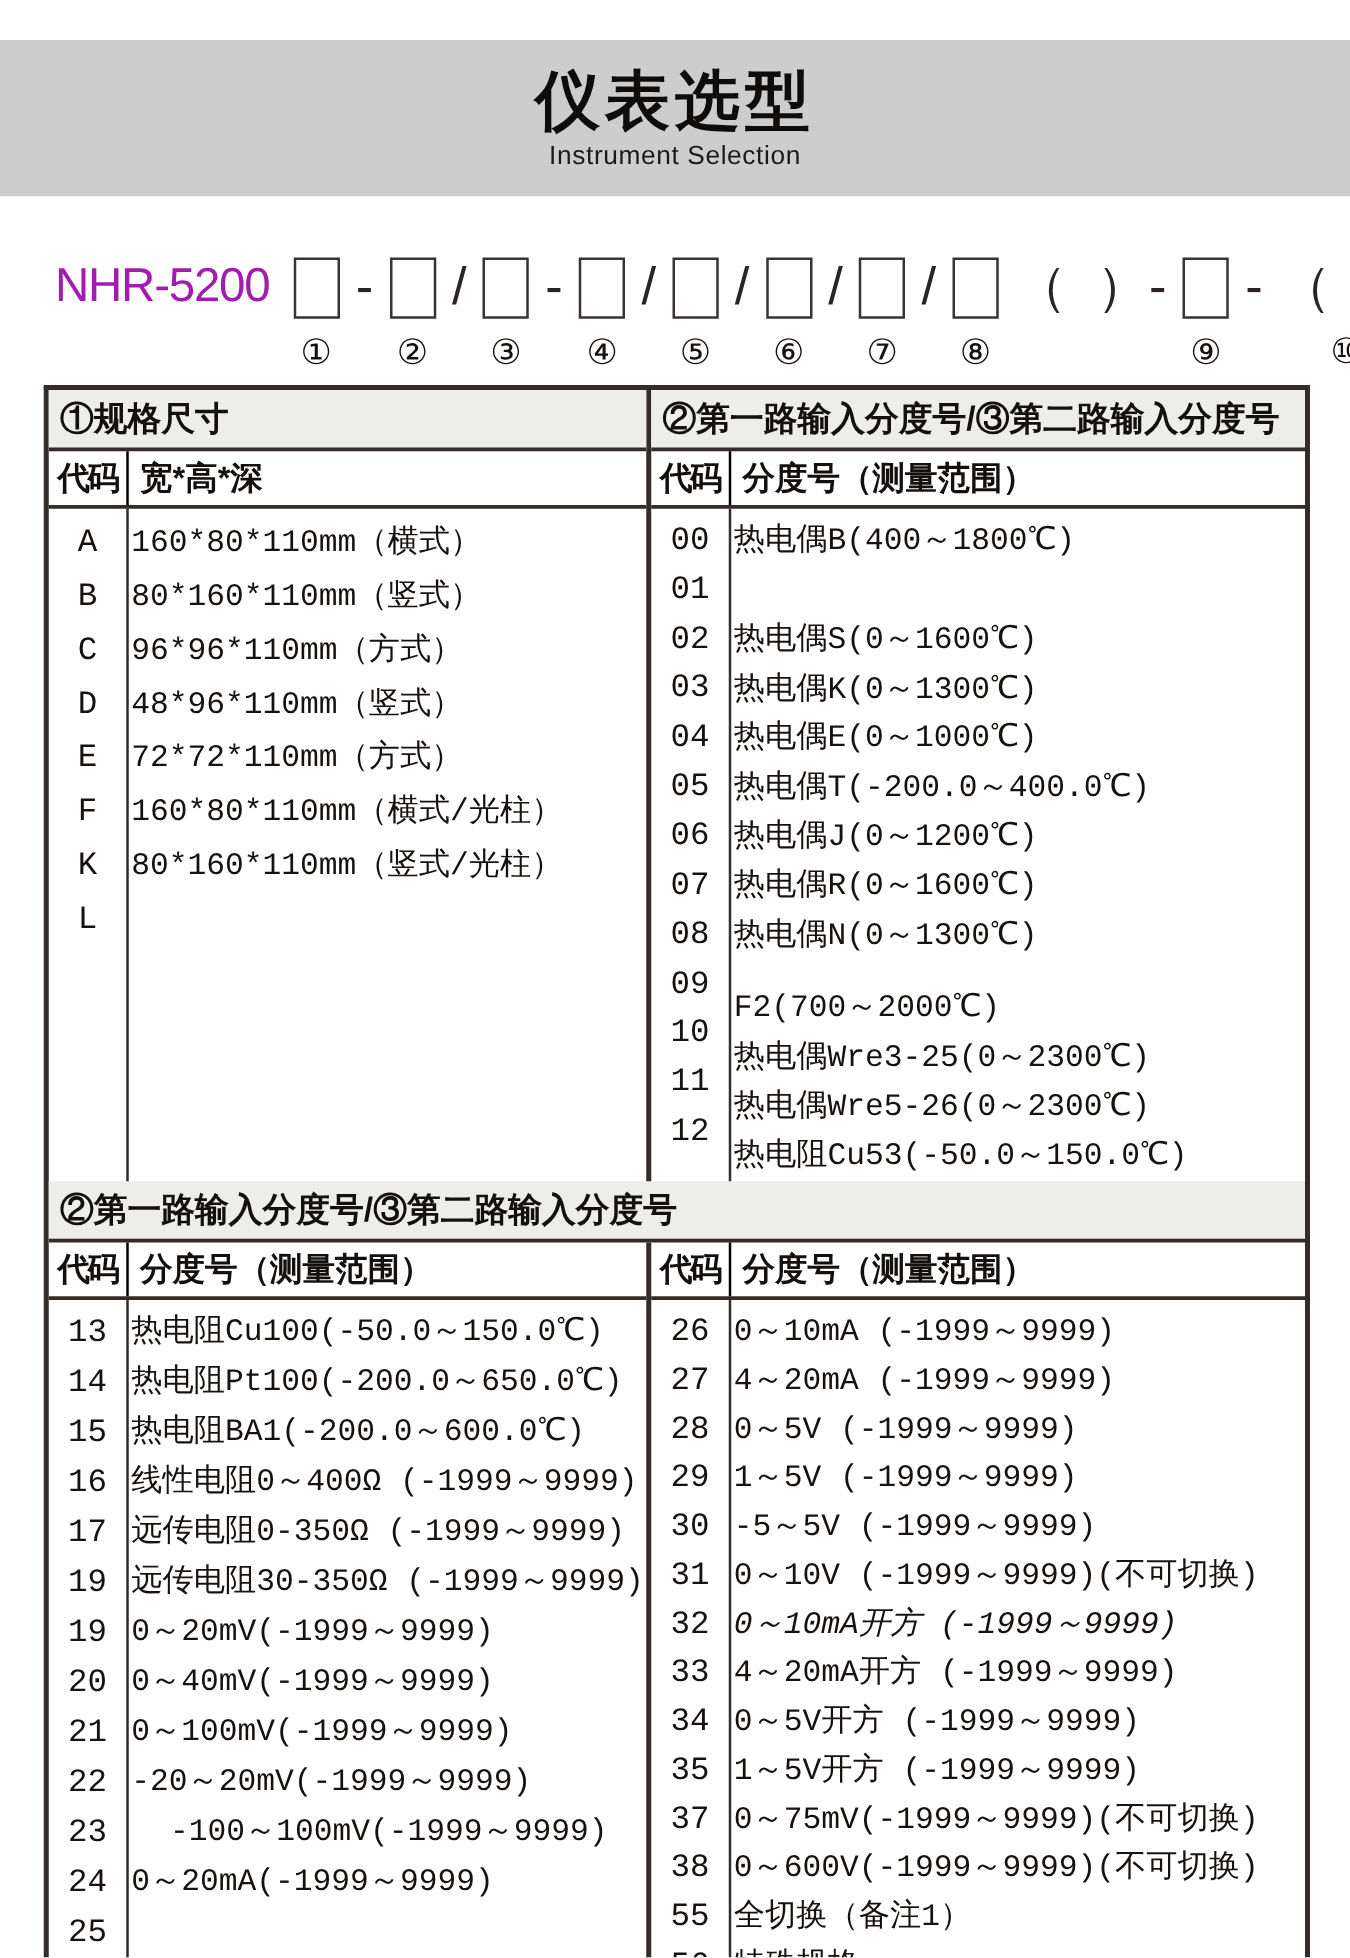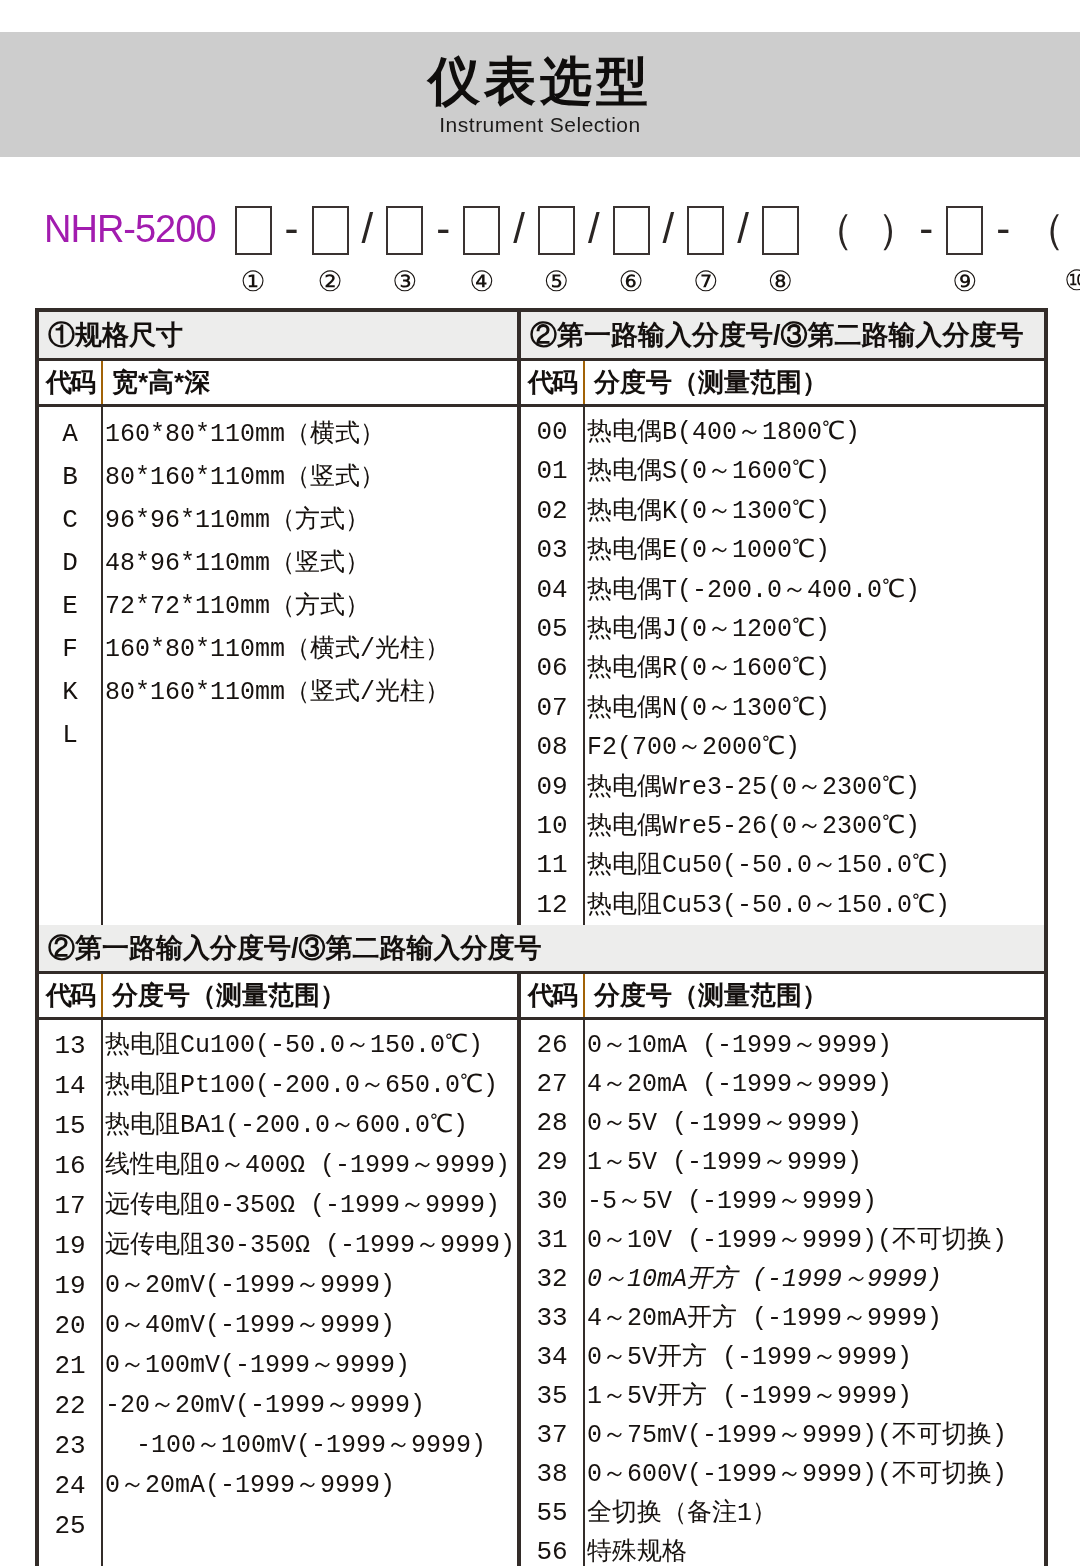--- a/index.html
+++ b/index.html
@@ -49,21 +49,21 @@
     font-family:"Liberation Sans",sans-serif;font-weight:bold;font-size:27px;
     display:flex;align-items:center;padding-left:9px;white-space:nowrap;overflow:hidden;
     color:#14100e;
   }
   .colhead{
     display:flex;height:43px;border-bottom:3px solid #332c29;
     font-family:"Liberation Sans",sans-serif;font-weight:bold;font-size:26px;
     align-items:stretch;color:#14100e;
   }
   .code-h{
-    width:62px;border-right:2px solid #a16207;
+    width:62px;border-right:2px solid #000000;
     display:flex;align-items:center;justify-content:center;letter-spacing:-2px;flex:none;
   }
   .desc-h{display:flex;align-items:center;padding-left:9px;white-space:nowrap;}
   .data{display:flex;flex:1;}
   .codes{width:62px;border-right:2px solid #332c29;text-align:center;flex:none;padding-top:6px;}
   .descs{flex:1;padding-left:2px;overflow:hidden;padding-top:6px;}
   .line{font-size:25px;white-space:nowrap;color:#17120f;}
   .codes .line{font-size:26px;}
   .sec1 .data{height:513px;}
   .band{
@@ -214,31 +214,30 @@
               <div class="line" style="height: 39.4px; line-height: 39.4px;">06</div>
               <div class="line" style="height: 39.4px; line-height: 39.4px;">07</div>
               <div class="line" style="height: 39.4px; line-height: 39.4px;">08</div>
               <div class="line" style="height: 39.4px; line-height: 39.4px;">09</div>
               <div class="line" style="height: 39.4px; line-height: 39.4px;">10</div>
               <div class="line" style="height: 39.4px; line-height: 39.4px;">11</div>
               <div class="line" style="height: 39.4px; line-height: 39.4px;">12</div>
             </div>
           <div class="descs">
               <div class="line" style="height: 39.4px; line-height: 39.4px;">热电偶B(400～1800℃)</div>
-              <div class="line" style="height: 39.4px; line-height: 39.4px;">热电偶S(0～1600℃)</div>
+              <div class="line" style="height: 39.4px; line-height: 39.4px; margin-top: 40px;">热电偶S(0～1600℃)</div>
               <div class="line" style="height: 39.4px; line-height: 39.4px;">热电偶K(0～1300℃)</div>
               <div class="line" style="height: 39.4px; line-height: 39.4px;">热电偶E(0～1000℃)</div>
               <div class="line" style="height: 39.4px; line-height: 39.4px;">热电偶T(-200.0～400.0℃)</div>
               <div class="line" style="height: 39.4px; line-height: 39.4px;">热电偶J(0～1200℃)</div>
               <div class="line" style="height: 39.4px; line-height: 39.4px;">热电偶R(0～1600℃)</div>
               <div class="line" style="height: 39.4px; line-height: 39.4px;">热电偶N(0～1300℃)</div>
-              <div class="line" style="height: 39.4px; line-height: 39.4px;">F2(700～2000℃)</div>
+              <div class="line" style="height: 39.4px; line-height: 39.4px; margin-top: 19px;">F2(700～2000℃)</div>
               <div class="line" style="height: 39.4px; line-height: 39.4px;">热电偶Wre3-25(0～2300℃)</div>
               <div class="line" style="height: 39.4px; line-height: 39.4px;">热电偶Wre5-26(0～2300℃)</div>
-              <div class="line" style="height: 39.4px; line-height: 39.4px;">热电阻Cu50(-50.0～150.0℃)</div>
               <div class="line" style="height: 39.4px; line-height: 39.4px;">热电阻Cu53(-50.0～150.0℃)</div>
             </div>
         </div>
       </div>
     </div>
 
     <div class="band">②第一路输入分度号/③第二路输入分度号</div>
 
     <div class="sec sec2">
       <div class="half left">

